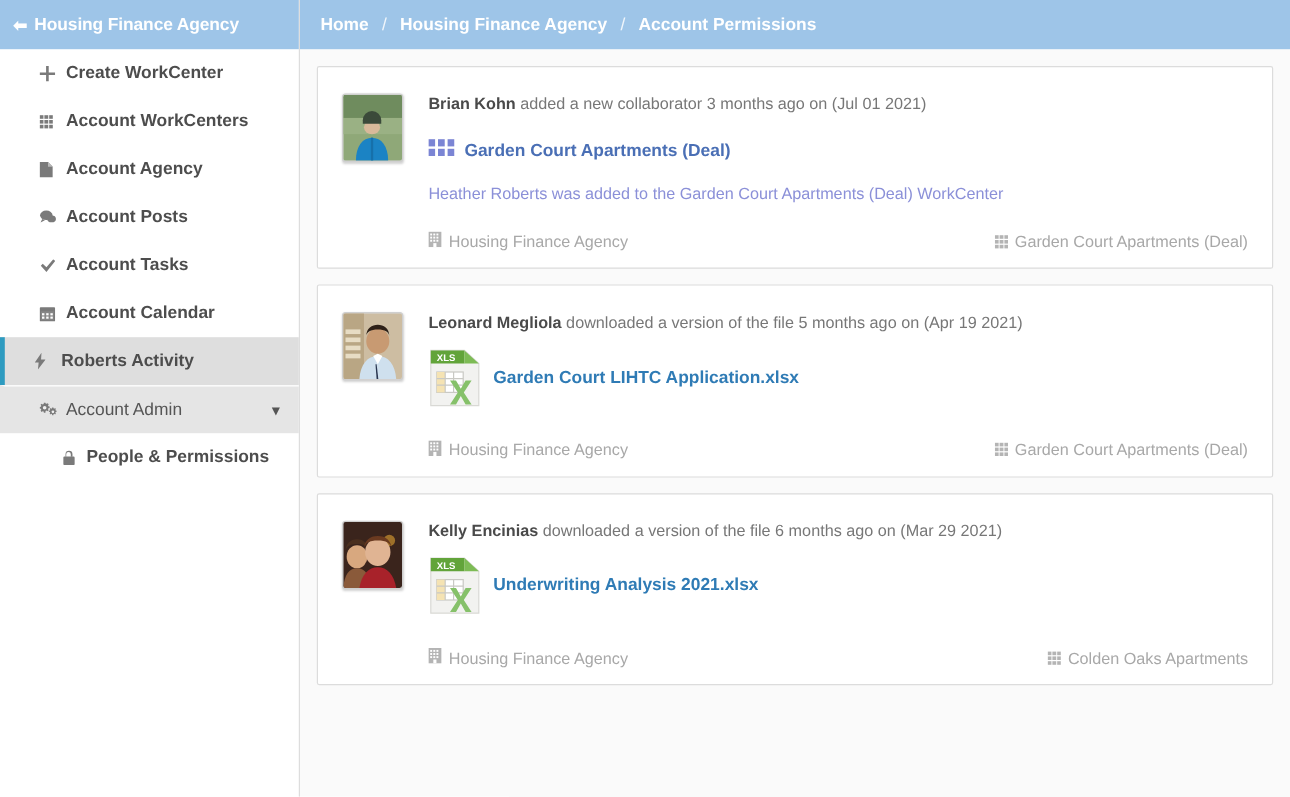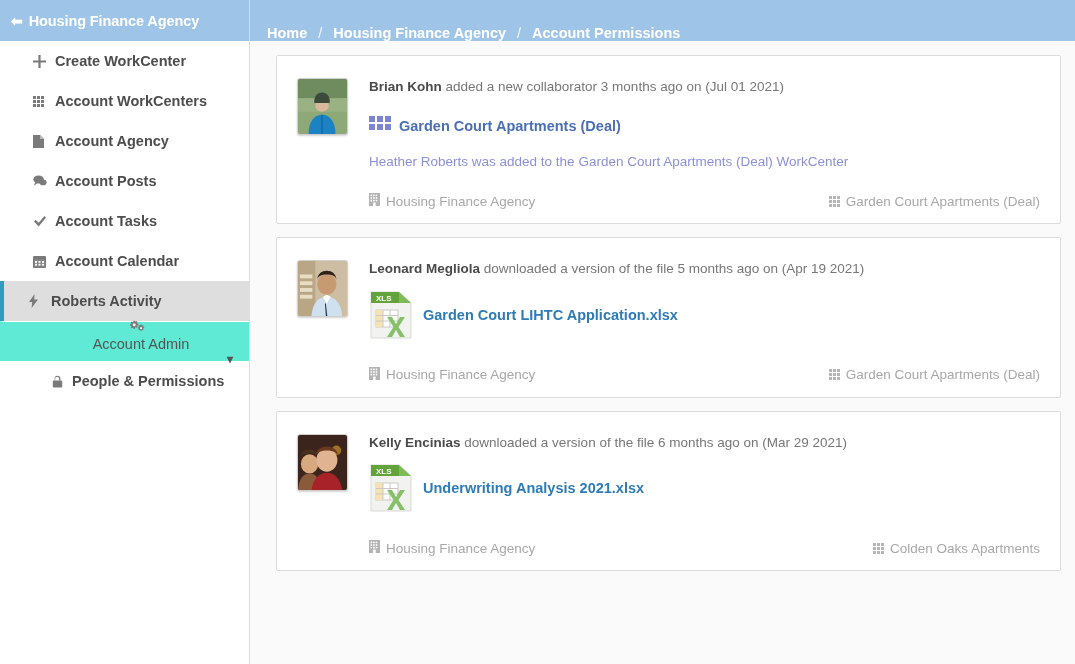--- a/index.html
+++ b/index.html
@@ -48,26 +48,25 @@
     color: #7a7a7a;
     font-size: 13px;
     margin-right: 3px;
   }
   .nav-item.active {
     background: #dedede;
     border-left: 4px solid #2e9bc0;
     padding-left: 25px;
   }
   .nav-item.section {
-    background: #5eead4;
+    background: #e5e5e5;
     font-weight: normal;
     color: #555555;
     border-top: 1px solid #ffffff;
     justify-content: center;
-    flex-direction: column;
   }
   .nav-item.section .chev {
     margin-left: auto; margin-right: 16px;
     font-size: 12px; color: #555555; font-weight: bold;
   }
   .nav-item.sub {
     padding-left: 48px;
     font-size: 14.5px;
   }
   .nav-item.sub .ico { width: 17px; flex: 0 0 17px; }
@@ -92,38 +91,37 @@
     background-size: 8px 6px;
     background-position: 0 0, 0 8px;
     background-repeat: repeat-x;
   }
 
   
   .main { flex: 1 1 auto; height: 664px; background: #fafafa; overflow: hidden; }
   .breadcrumb-bar {
     height: 41px;
     background: #9ec5e8;
-    display: flex; align-items: flex-end;
+    display: flex; align-items: center;
     padding-left: 17px;
     color: #ffffff;
     font-size: 14.5px; font-weight: bold;
   }
   .bc-link { cursor: pointer; }
   .bc-sep { margin: 0 11px; font-weight: normal; opacity: .85; }
 
   .feed { padding: 14px 14px 0 14px; }
 
   .card {
     background: #ffffff;
     border: 1px solid #dcdcdc;
     border-radius: 2px;
     margin-bottom: 13px;
     padding: 22px 20px 14px 20px;
     position: relative;
-    margin-left: 12px;
   }
   .card-body { display: flex; }
   .avatar {
     width: 51px; height: 57px;
     flex: 0 0 51px;
     border: 1px solid #cfcfcf;
     border-radius: 3px;
     margin-right: 21px;
     overflow: hidden;
     box-shadow: 0 1px 2px rgba(0,0,0,.18);

